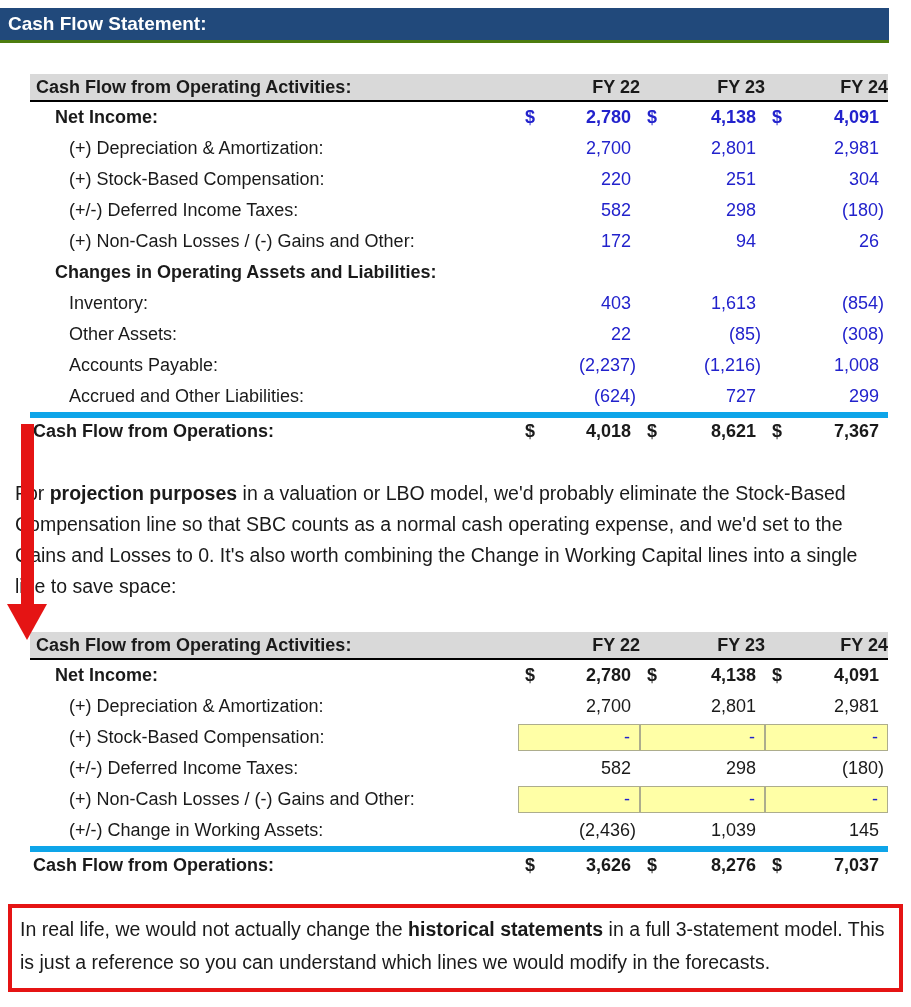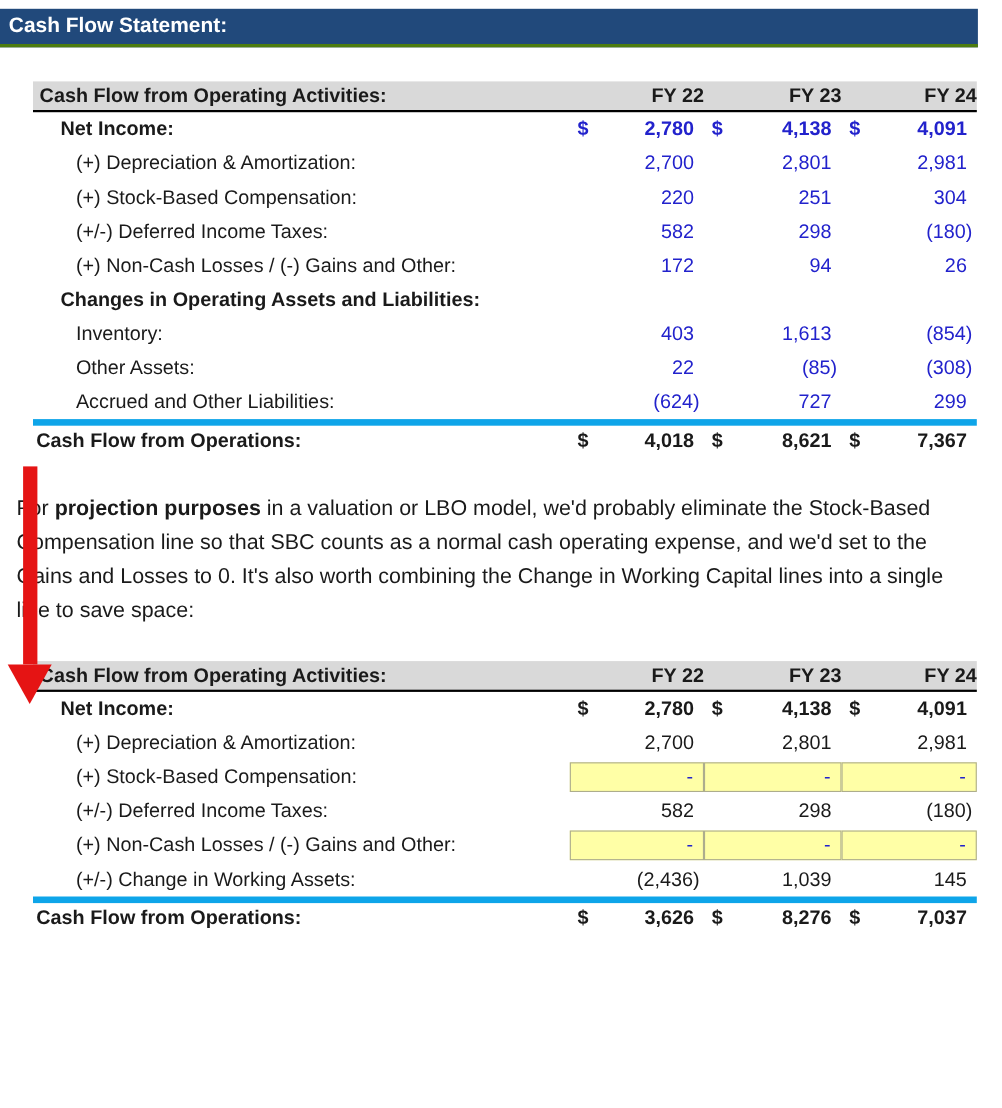--- a/index.html
+++ b/index.html
@@ -195,20 +195,32 @@
           <span class="num">22&nbsp;</span>
         </div>
       <div class="val c2">
           <span class="num">(85)</span>
         </div>
       <div class="val c3">
           <span class="num">(308)</span>
         </div>
     </div>
 
+    <div class="r">
+      <div class="lbl i2">Accounts Payable:</div>
+      <div class="val c1">
+          <span class="num">(2,237)</span>
+        </div>
+      <div class="val c2">
+          <span class="num">(1,216)</span>
+        </div>
+      <div class="val c3">
+          <span class="num">1,008&nbsp;</span>
+        </div>
+    </div>
 
     <div class="r">
       <div class="lbl i2">Accrued and Other Liabilities:</div>
       <div class="val c1">
           <span class="num">(624)</span>
         </div>
       <div class="val c2">
           <span class="num">727&nbsp;</span>
         </div>
       <div class="val c3">
@@ -339,14 +351,15 @@
           <span class="cur">$</span>
           <span class="num">8,276&nbsp;</span>
         </div>
       <div class="val c3">
           <span class="cur">$</span>
           <span class="num">7,037&nbsp;</span>
         </div>
     </div>
   </section>
 
+  <div class="note"><span>In real life, we would not actually change the </span><b>historical statements</b><span> in a full 3-statement model. This is just a reference so you can understand which lines we would modify in the forecasts.</span></div>
 
 </div>
 
 </body></html>

